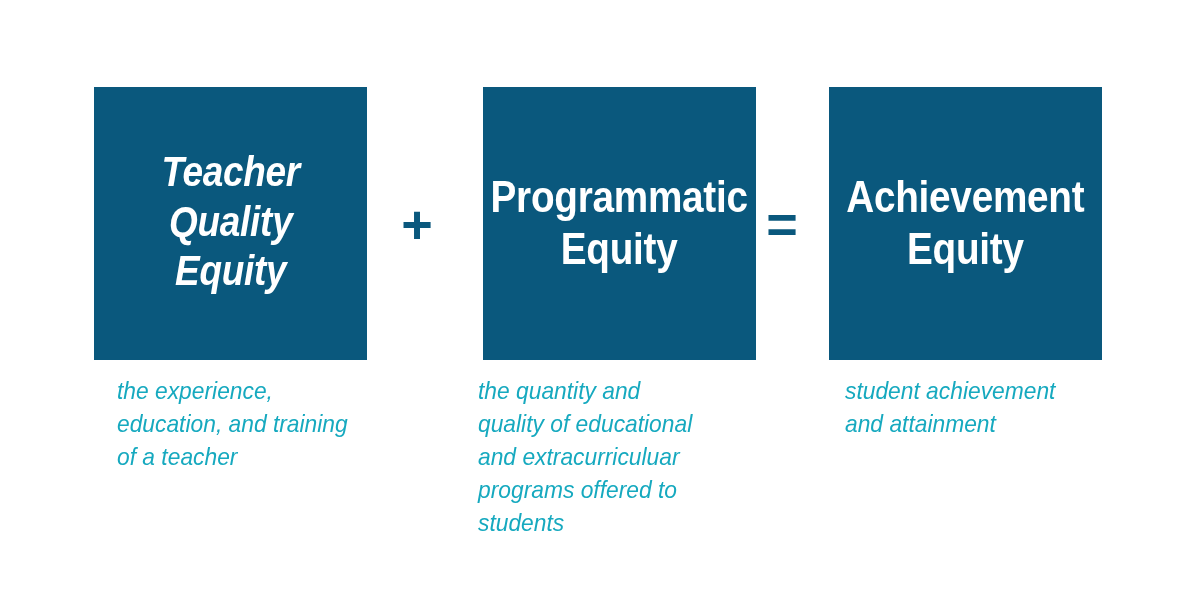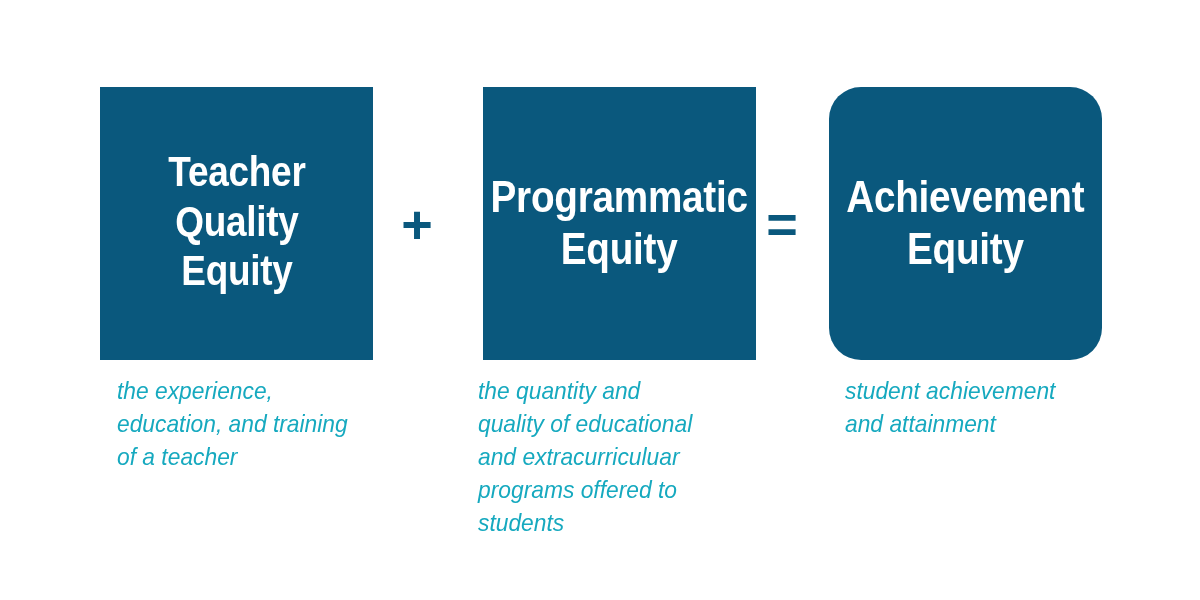--- a/index.html
+++ b/index.html
@@ -36,23 +36,23 @@
     width: 273px;
     height: 273px;
     background: #0a587d;
     display: flex;
     align-items: center;
     justify-content: center;
     box-sizing: border-box;
     padding: 0 10px;
   }
 
-  .term-1 { left: 100px;  }
+  .term-1 { left: 94px; font-style: italic;  }
   .term-2 { left: 483px; }
-  .term-3 { left: 829px; border-radius: 32px; }
+  .term-3 { left: 829px; }
 
   .term-label {
     color: #ffffff;
     font-weight: bold;
     font-size: 42px;
     line-height: 1.18;
     text-align: center;
     letter-spacing: -0.3px;
     transform: scaleX(0.88);
     transform-origin: center center;

